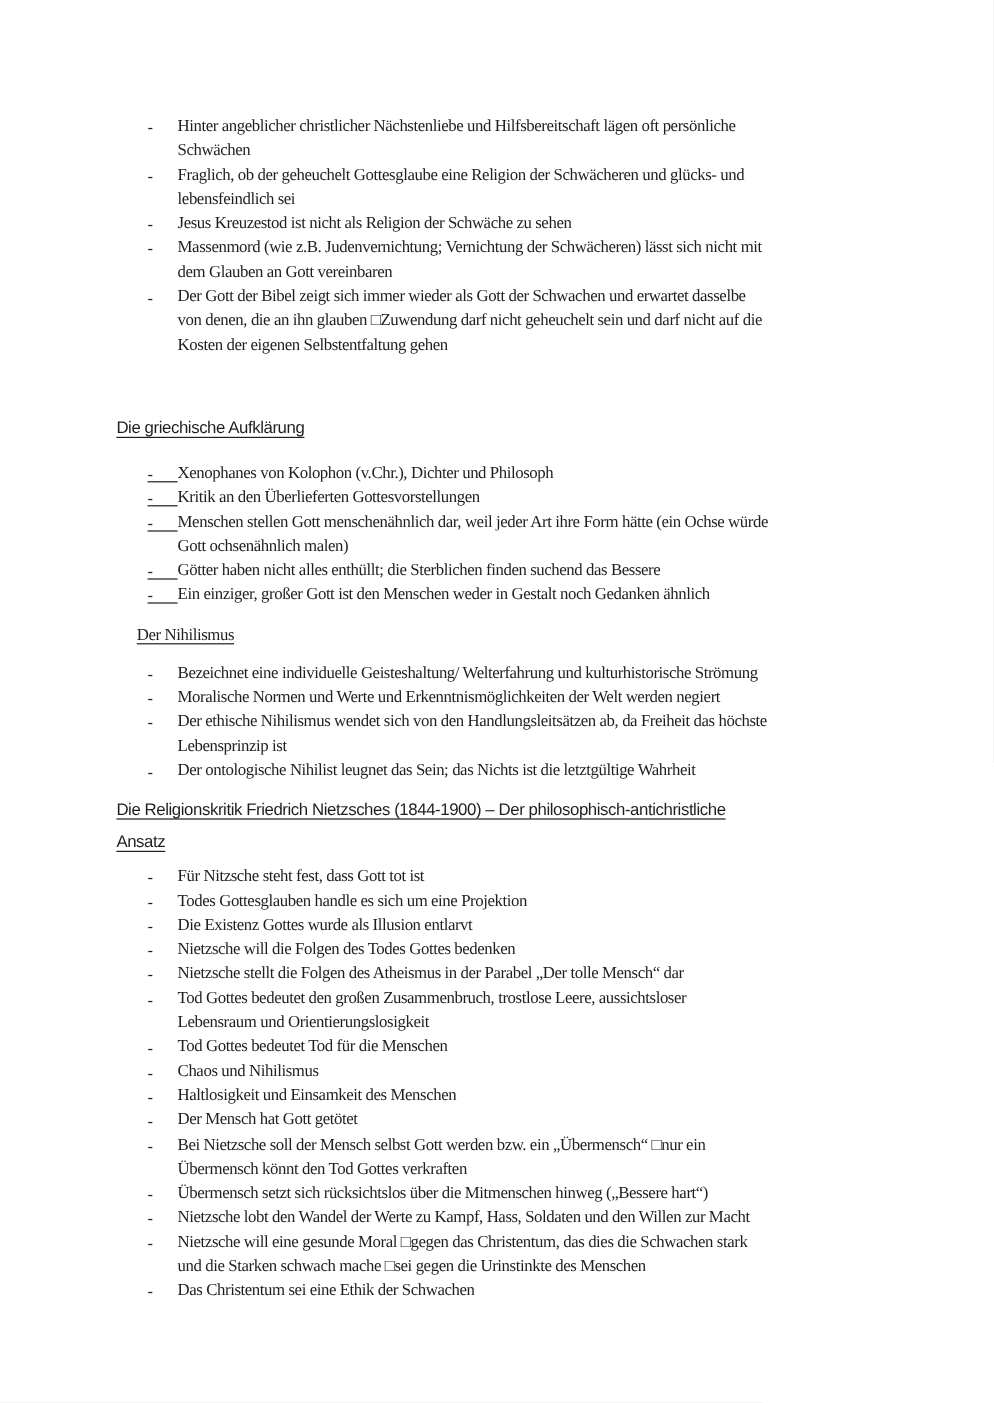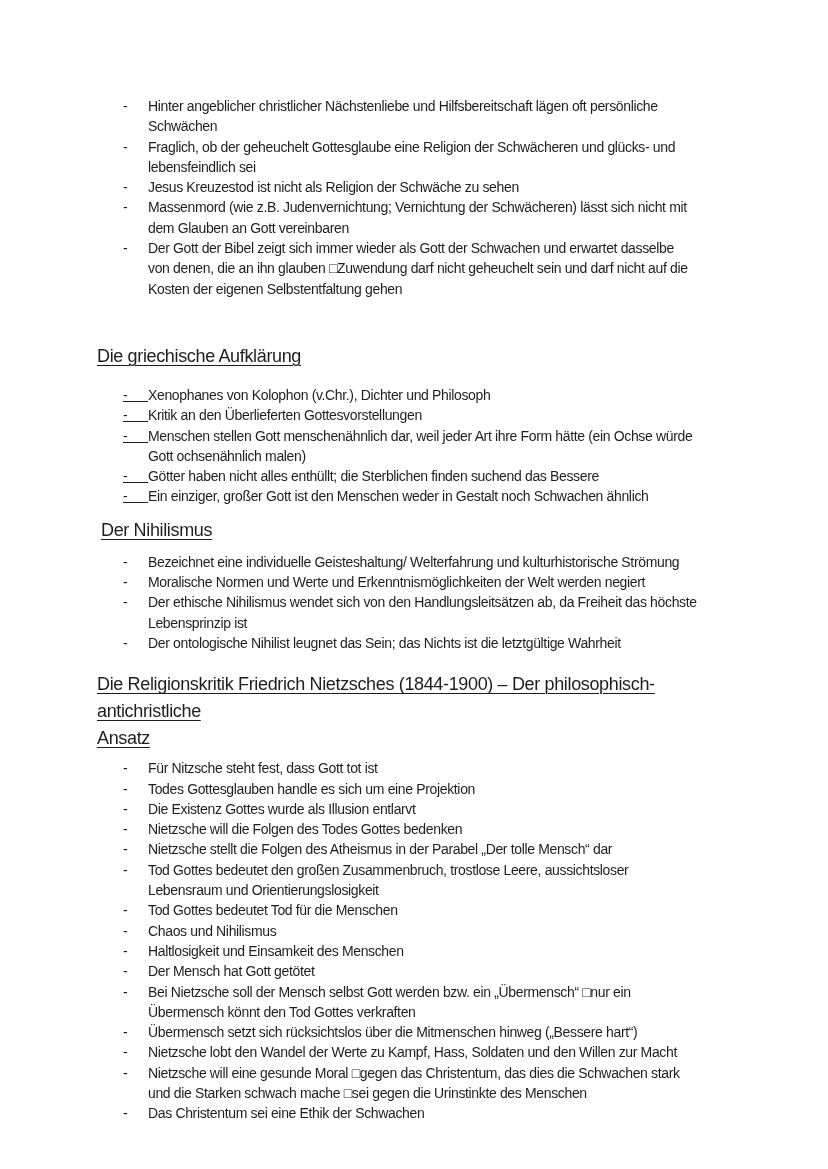--- a/index.html
+++ b/index.html
@@ -27,35 +27,36 @@
     width:25px;
     box-sizing:border-box;
   }
   .marker.underlined {
     border-bottom:1.4px solid #1e1e1e;
     height:17px;
   }
   .itext {
     white-space:pre-line;
     width:608px;
+    font-family:Liberation Serif, serif;
   }
 
   .heading {
     font-weight:400;
-    font-size:18px;
+    font-size:14px;
     letter-spacing:-0.35px;
     text-decoration:underline;
     text-decoration-thickness:1.3px;
     text-underline-offset:3px;
     white-space:pre-line;
     width:640px;
   }
   .h-greek     { margin:46px 0 18px 0; line-height:22px; }
-  .h-nihil     { margin:12px 0 11px 4px; line-height:22px; }
-  .h-nietzsche { margin:18px 0 6px 0; line-height:27px; }
+  .h-nihil     { margin:12px 0 11px 17px; line-height:22px;font-family:Liberation Serif, serif; }
+  .h-nietzsche { margin:8px 0 6px 0; line-height:27px; }
 </style>
 </head>
 <body>
 
 <div class="page">
   <div class="content">
 
     <div class="doc-list">
       <div class="doc-item">
         <span class="marker">-</span>
@@ -99,21 +100,21 @@
         <span class="marker underlined">-</span>
         <span class="itext">Menschen stellen Gott menschenähnlich dar, weil jeder Art ihre Form hätte (ein Ochse würde
 Gott ochsenähnlich malen)</span>
       </div>
       <div class="doc-item">
         <span class="marker underlined">-</span>
         <span class="itext">Götter haben nicht alles enthüllt; die Sterblichen finden suchend das Bessere</span>
       </div>
       <div class="doc-item">
         <span class="marker underlined">-</span>
-        <span class="itext">Ein einziger, großer Gott ist den Menschen weder in Gestalt noch Schwachen ähnlich</span>
+        <span class="itext">Ein einziger, großer Gott ist den Menschen weder in Gestalt noch Gedanken ähnlich</span>
       </div>
     </div>
 
     <div class="heading h-nihil">Der Nihilismus</div>
 
     <div class="doc-list">
       <div class="doc-item">
         <span class="marker">-</span>
         <span class="itext">Bezeichnet eine individuelle Geisteshaltung/ Welterfahrung und kulturhistorische Strömung</span>
       </div>

